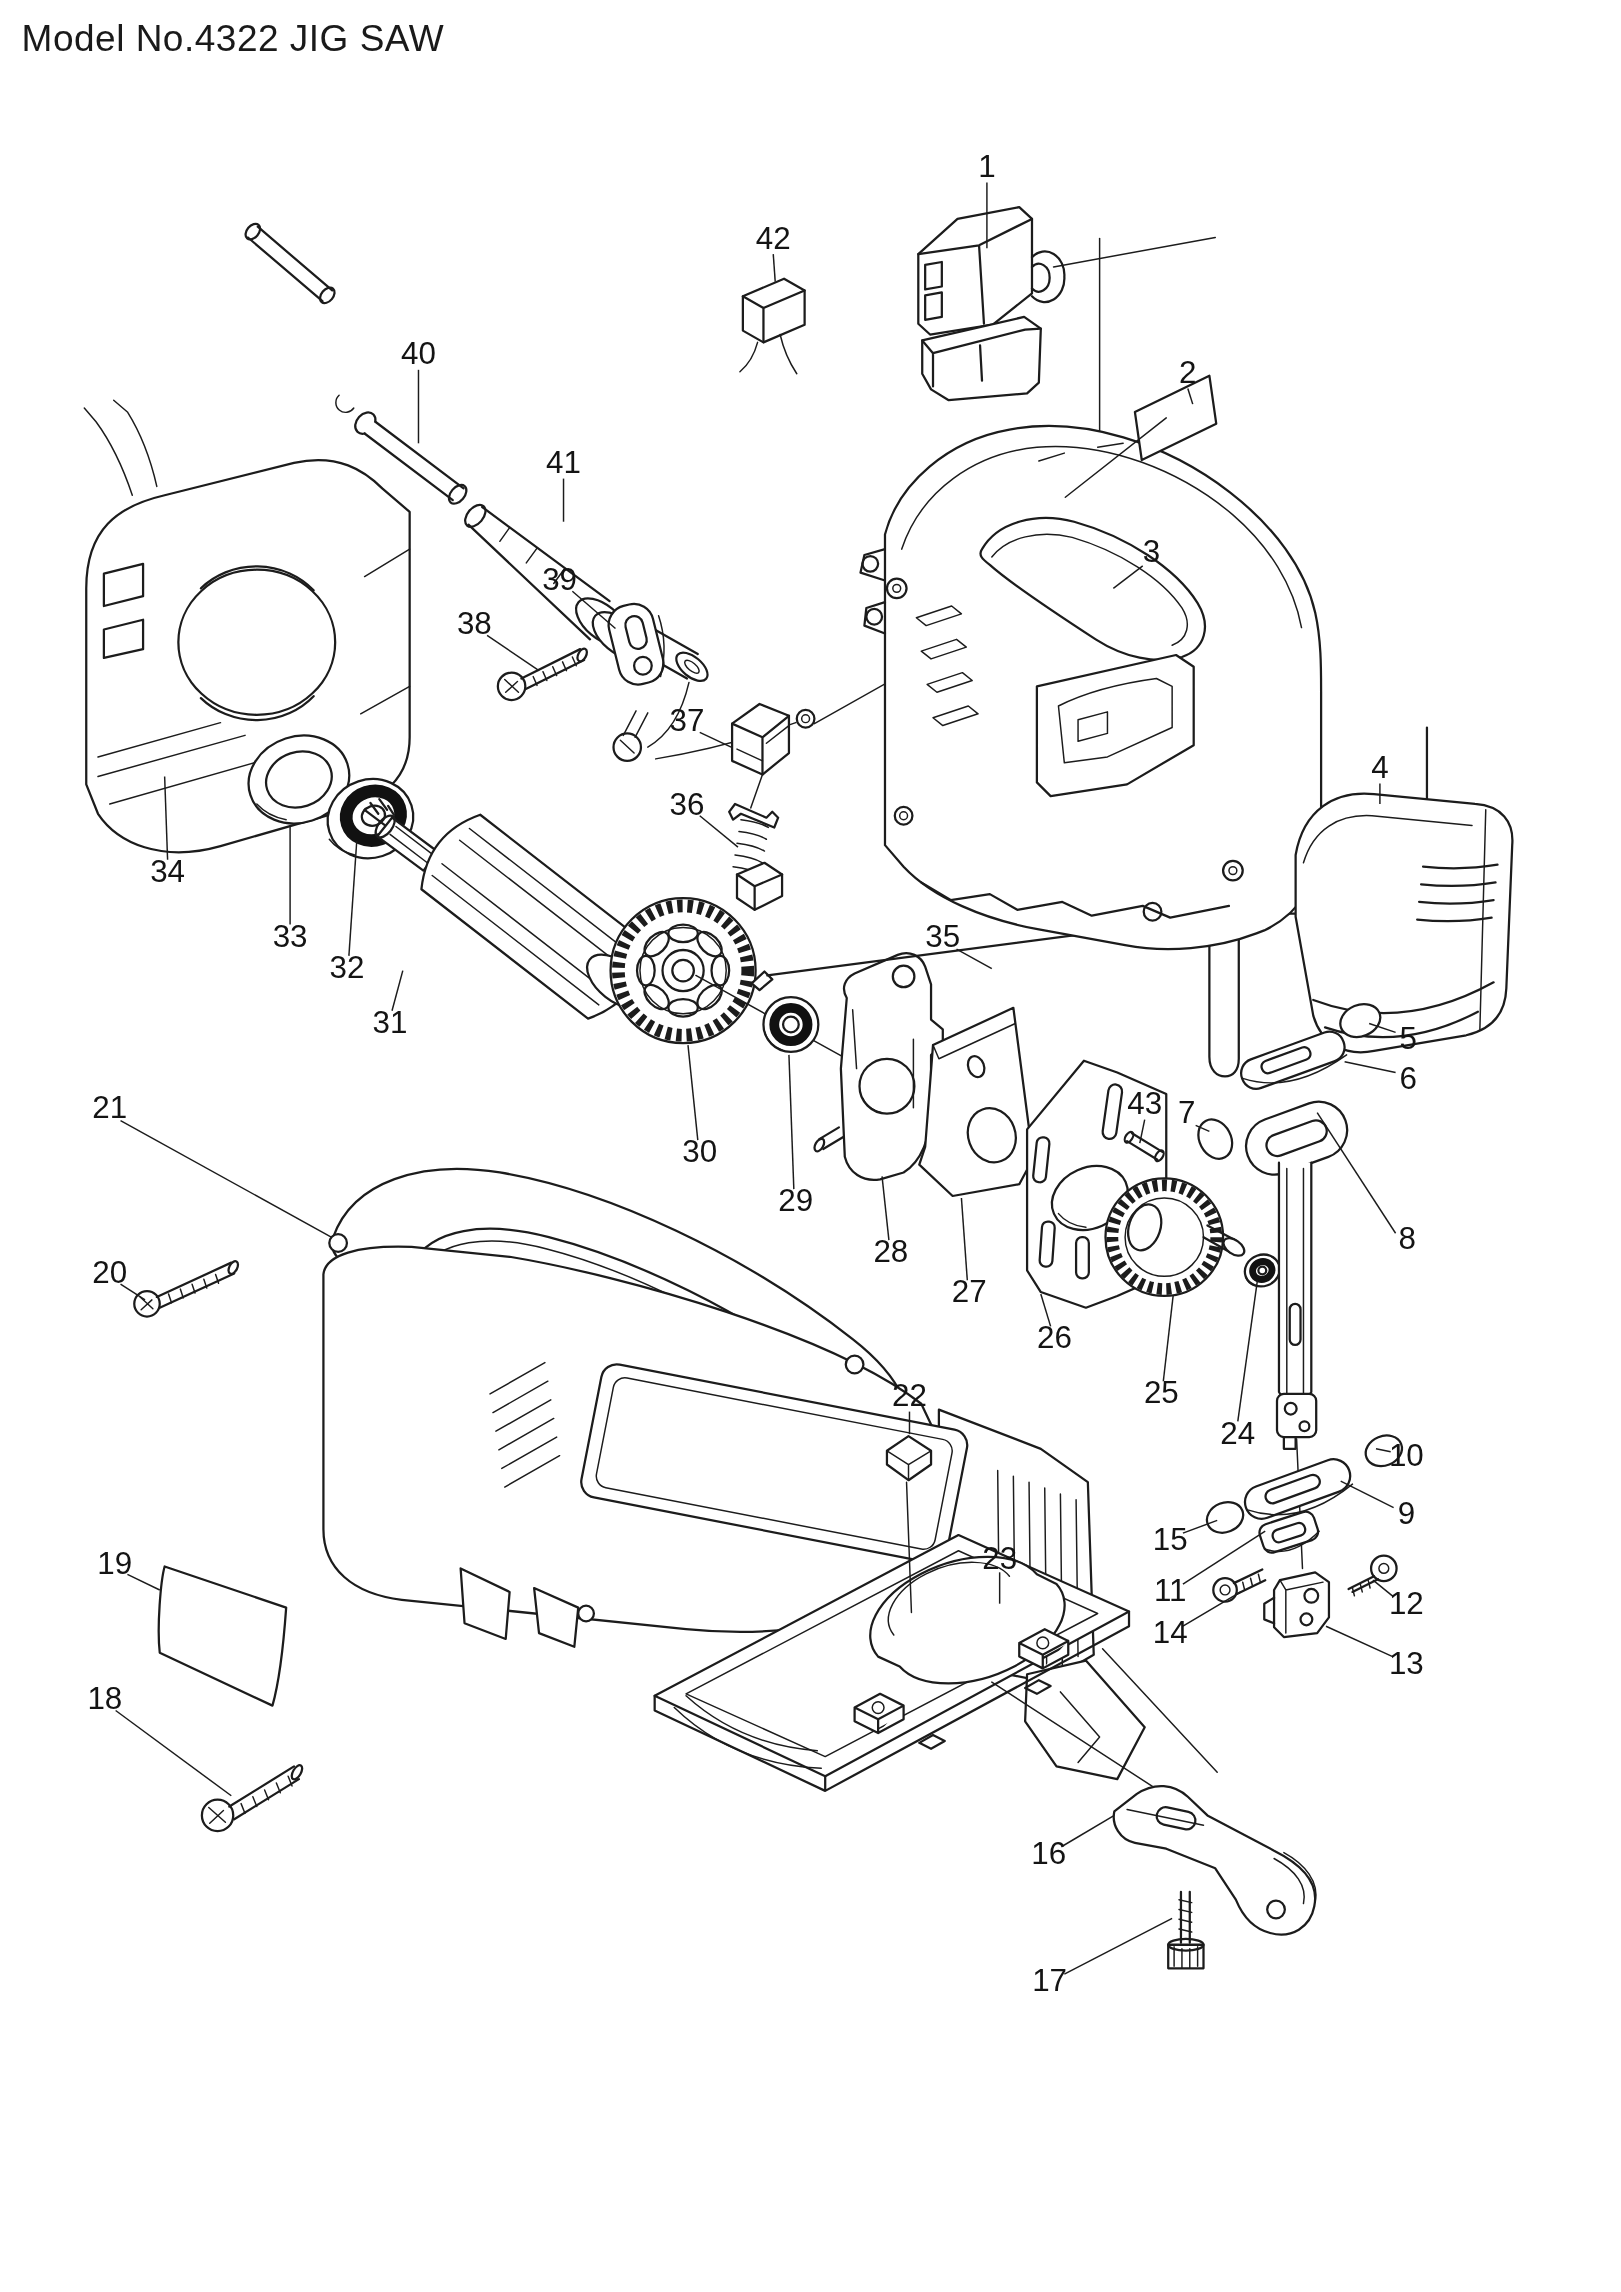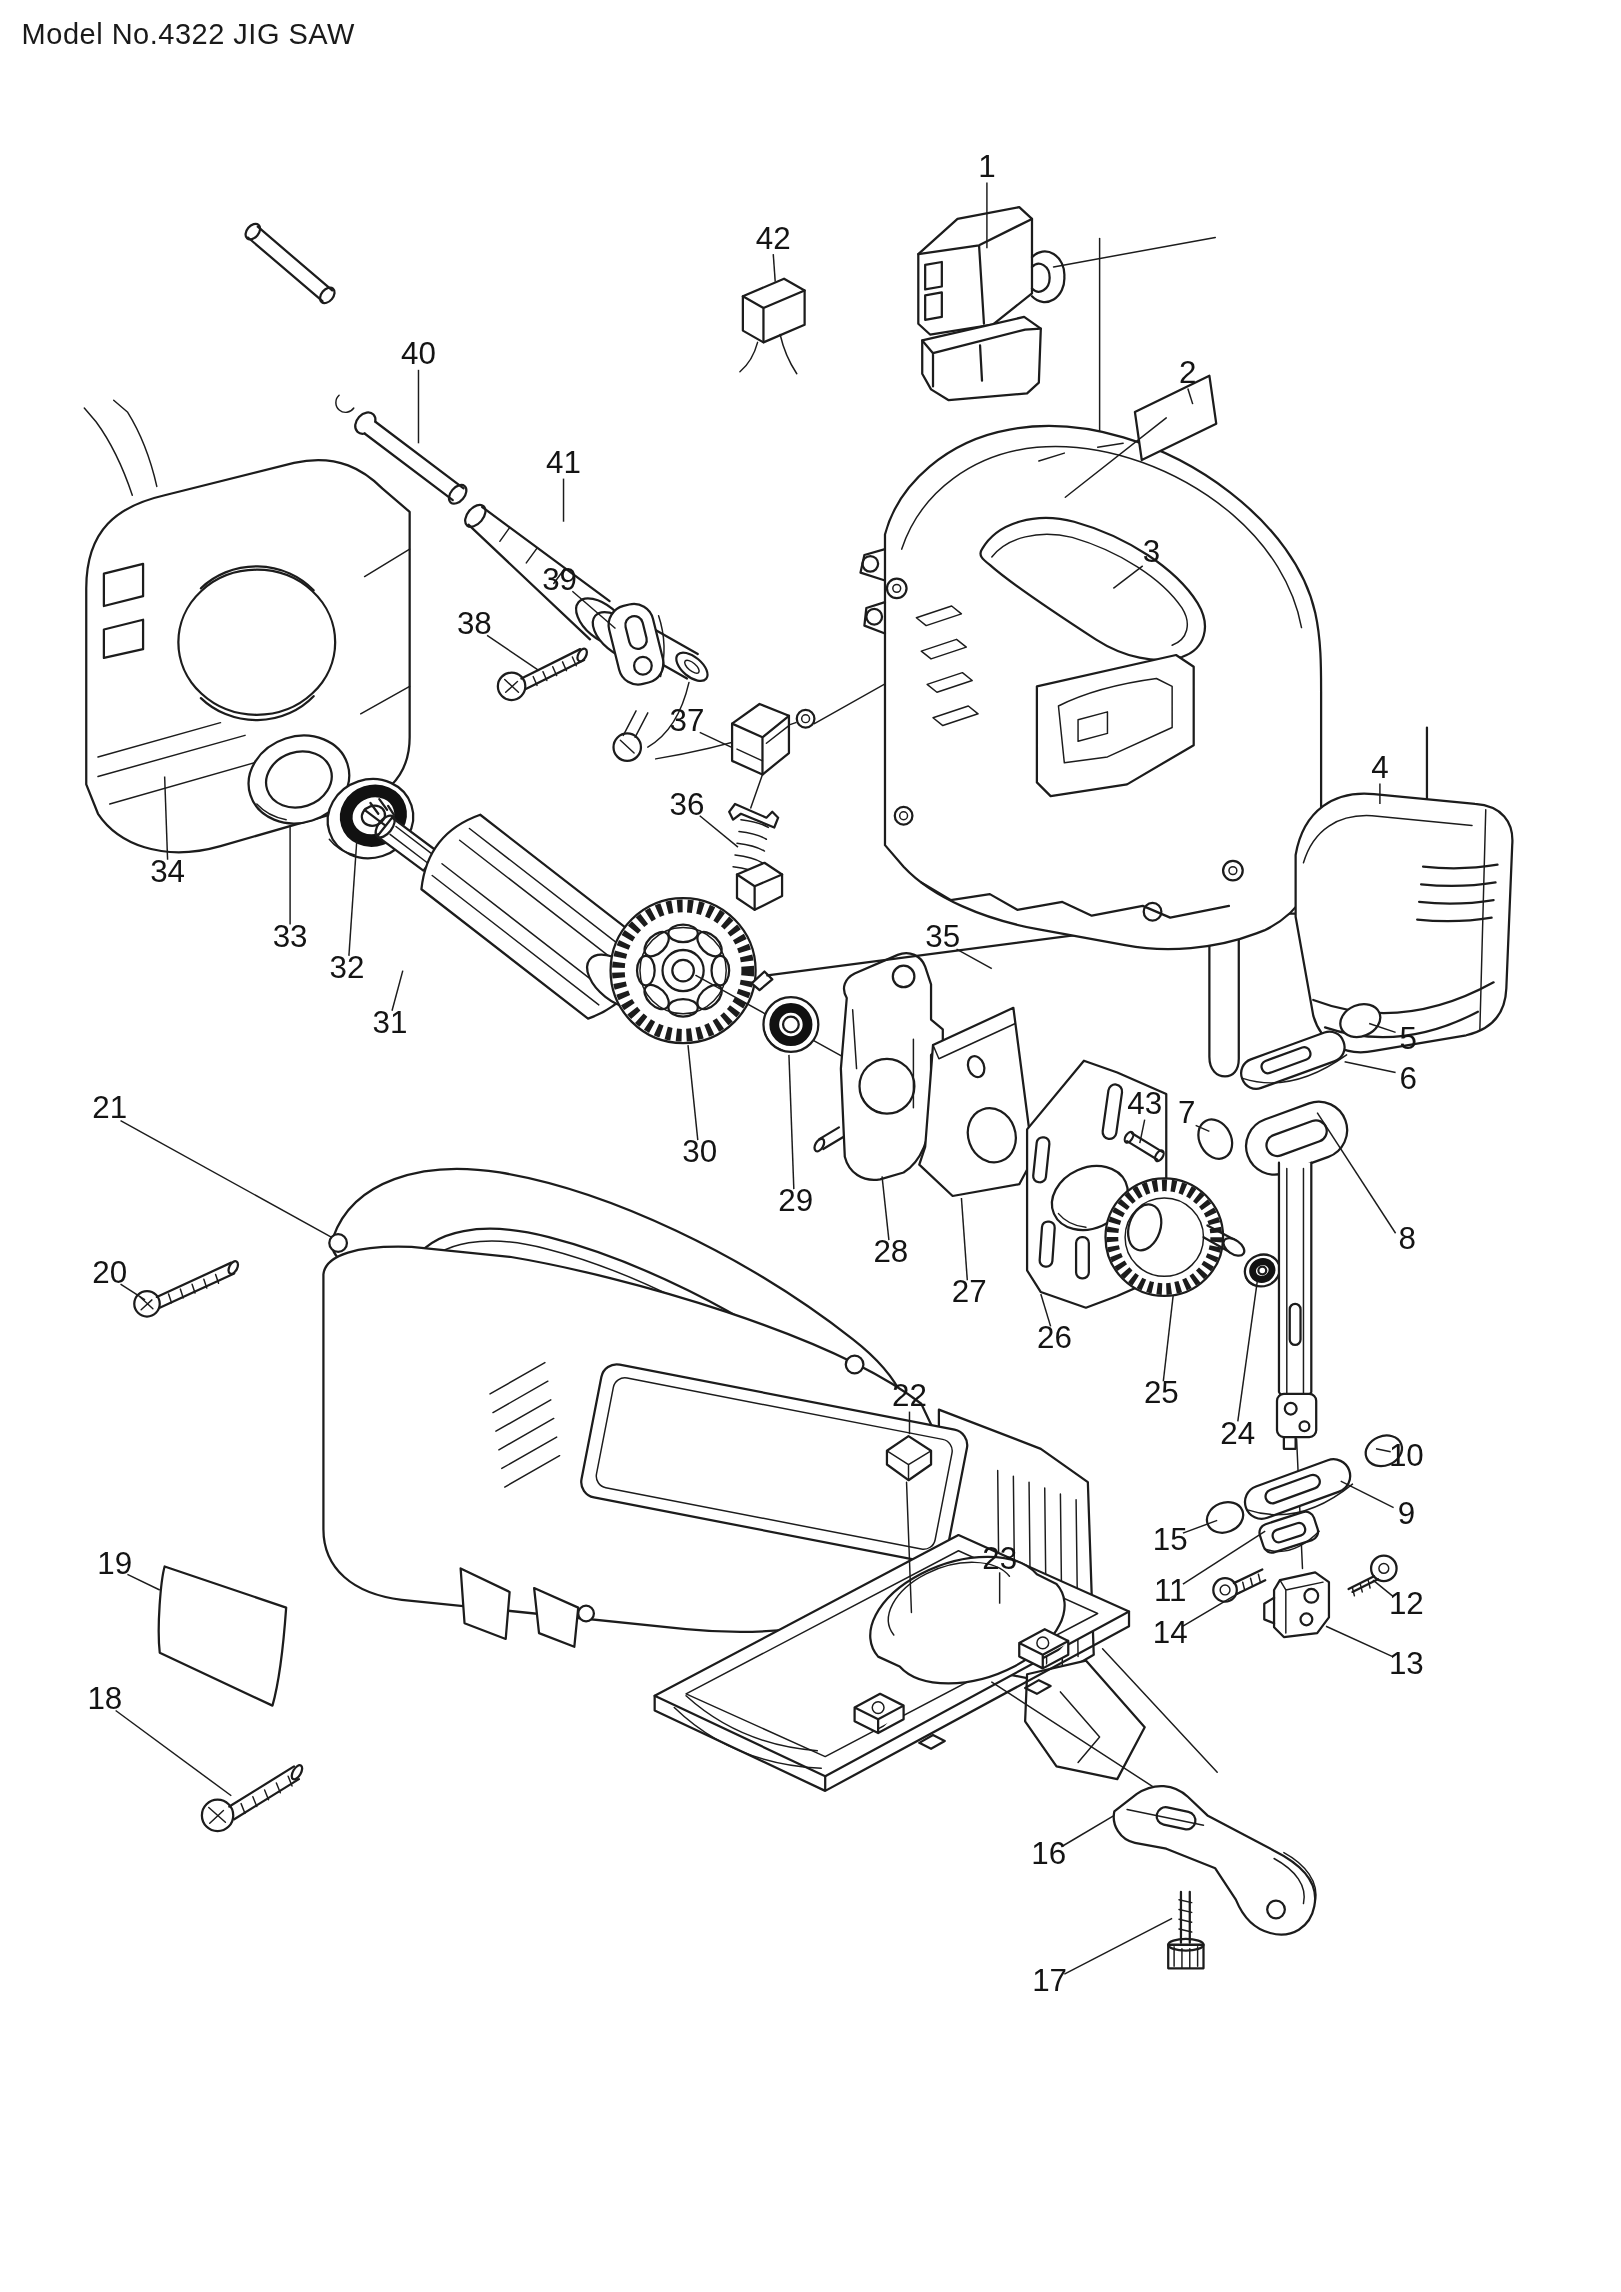--- a/index.html
+++ b/index.html
@@ -1,17 +1,17 @@
 <!DOCTYPE html>
 <html><head>
 <meta charset="utf-8">
 <style>
   html,body{margin:0;padding:0;background:#ffffff;}
   body{width:1621px;height:2293px;position:relative;font-family:"Liberation Sans",sans-serif;overflow:hidden;}
-  #page-title{position:absolute;left:21.6px;top:17.6px;font-size:29px;color:#1a1a1a;letter-spacing:0.5px;}
+  #page-title{position:absolute;left:21.6px;top:17.6px;font-size:37px;color:#1a1a1a;letter-spacing:0.5px;}
   svg{position:absolute;left:0;top:0;}
   .ln{fill:none;stroke:#1c1c1c;stroke-width:2.3;stroke-linejoin:round;stroke-linecap:round;}
   .lnw{fill:#ffffff;stroke:#1c1c1c;stroke-width:2.3;stroke-linejoin:round;stroke-linecap:round;}
   .thin{fill:none;stroke:#1c1c1c;stroke-width:1.5;stroke-linejoin:round;stroke-linecap:round;}
   .leader{stroke:#1c1c1c;stroke-width:1.5;fill:none;}
   .callout{font-family:"Liberation Sans",sans-serif;font-size:32px;fill:#141414;}
   .blackring{fill:none;stroke:#111;}
   .teeth{fill:none;stroke:#1c1c1c;}
 </style>
 </head>

